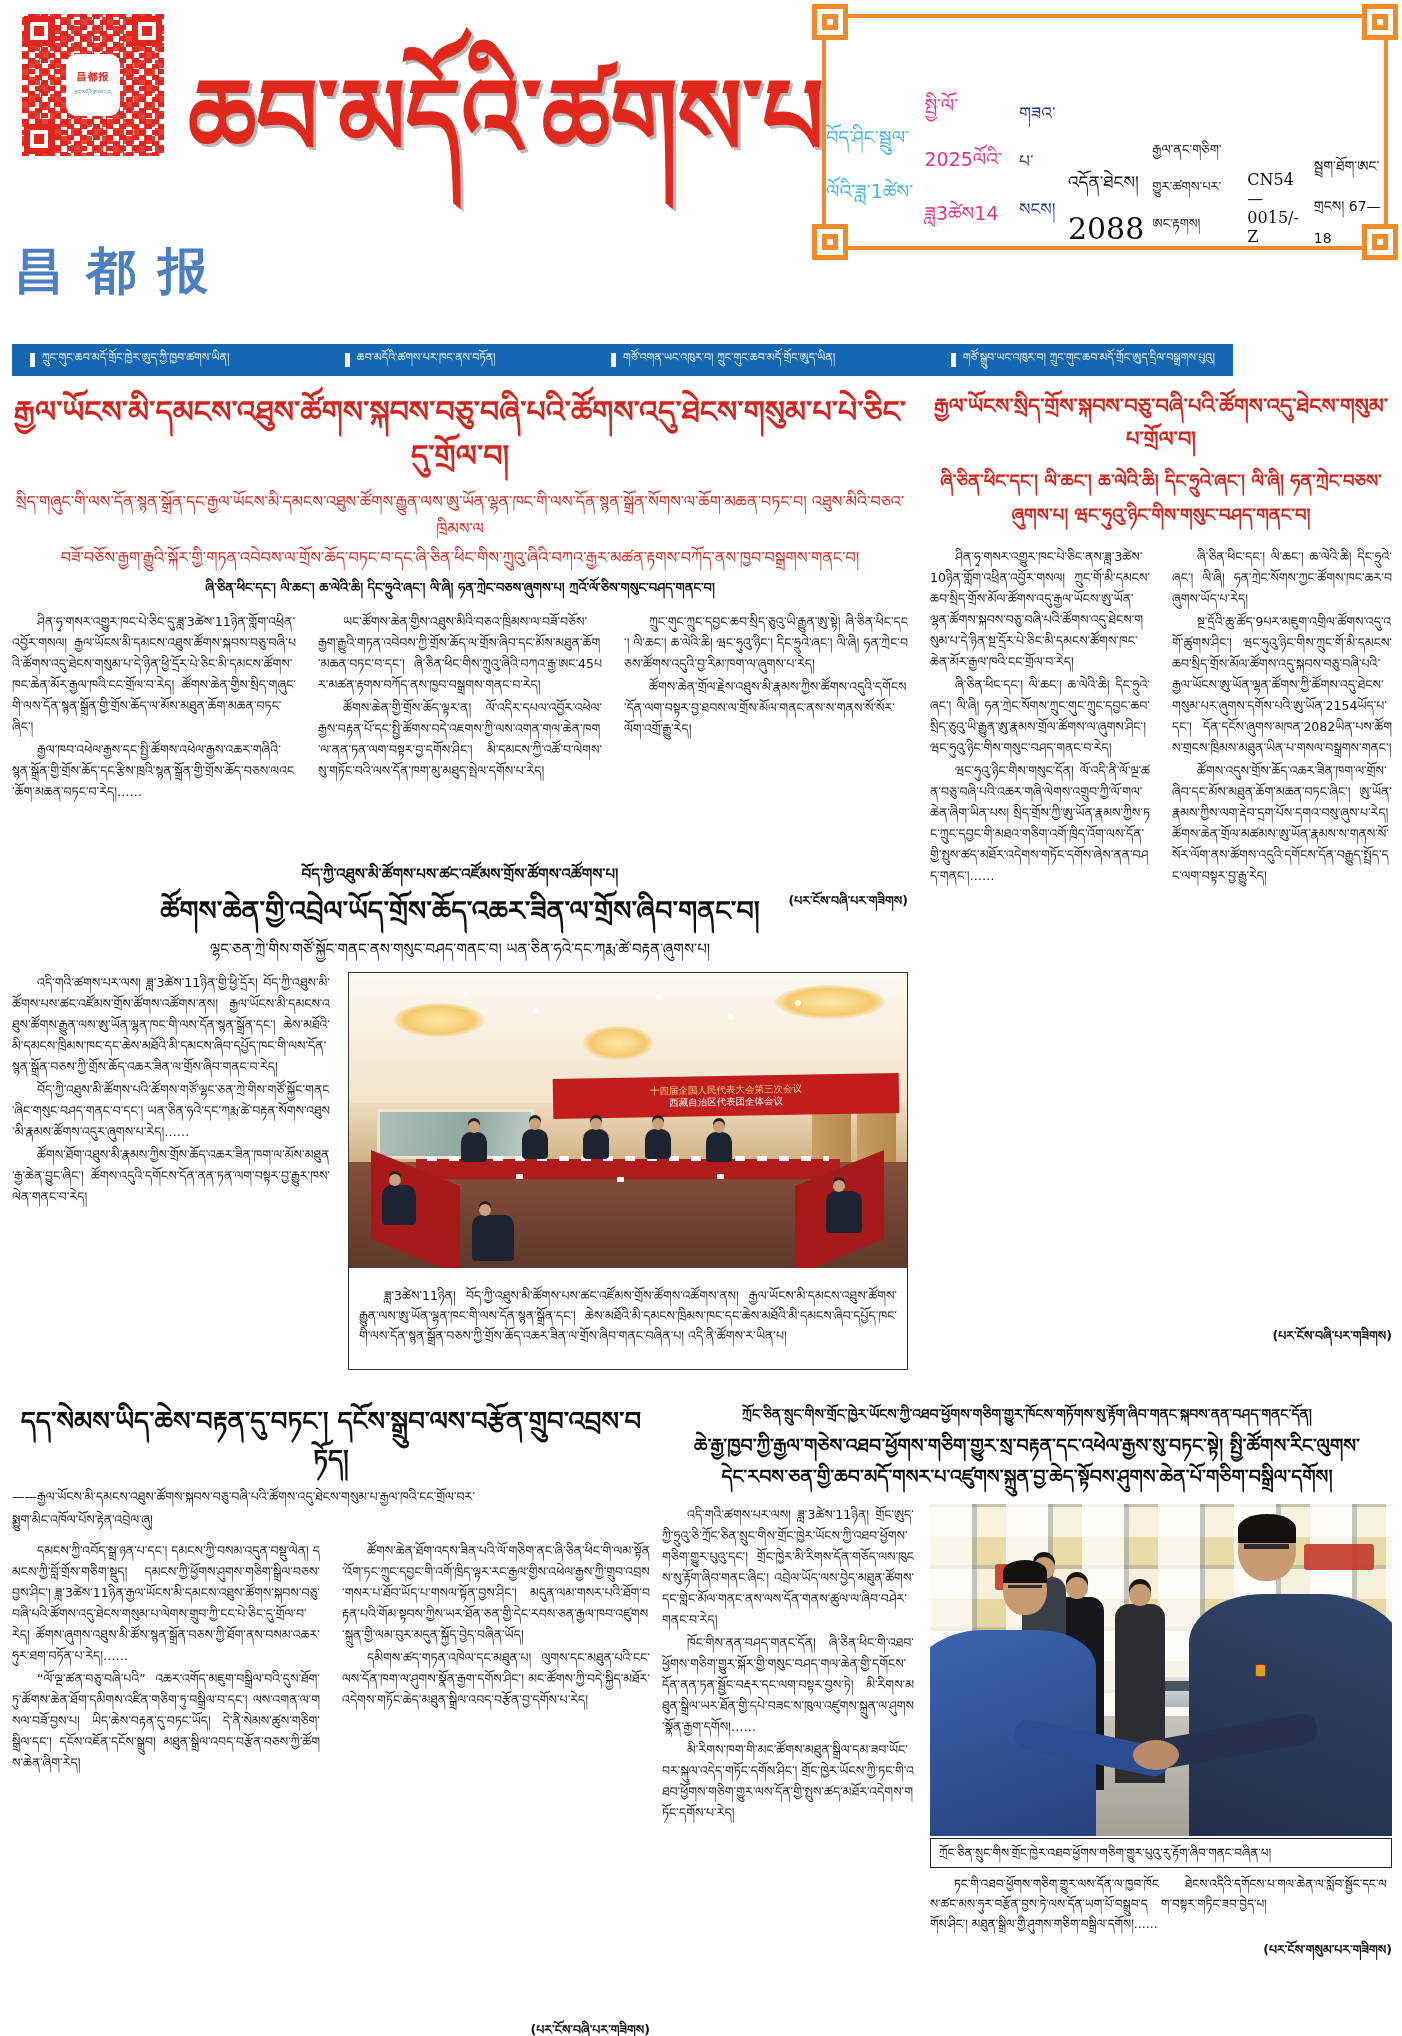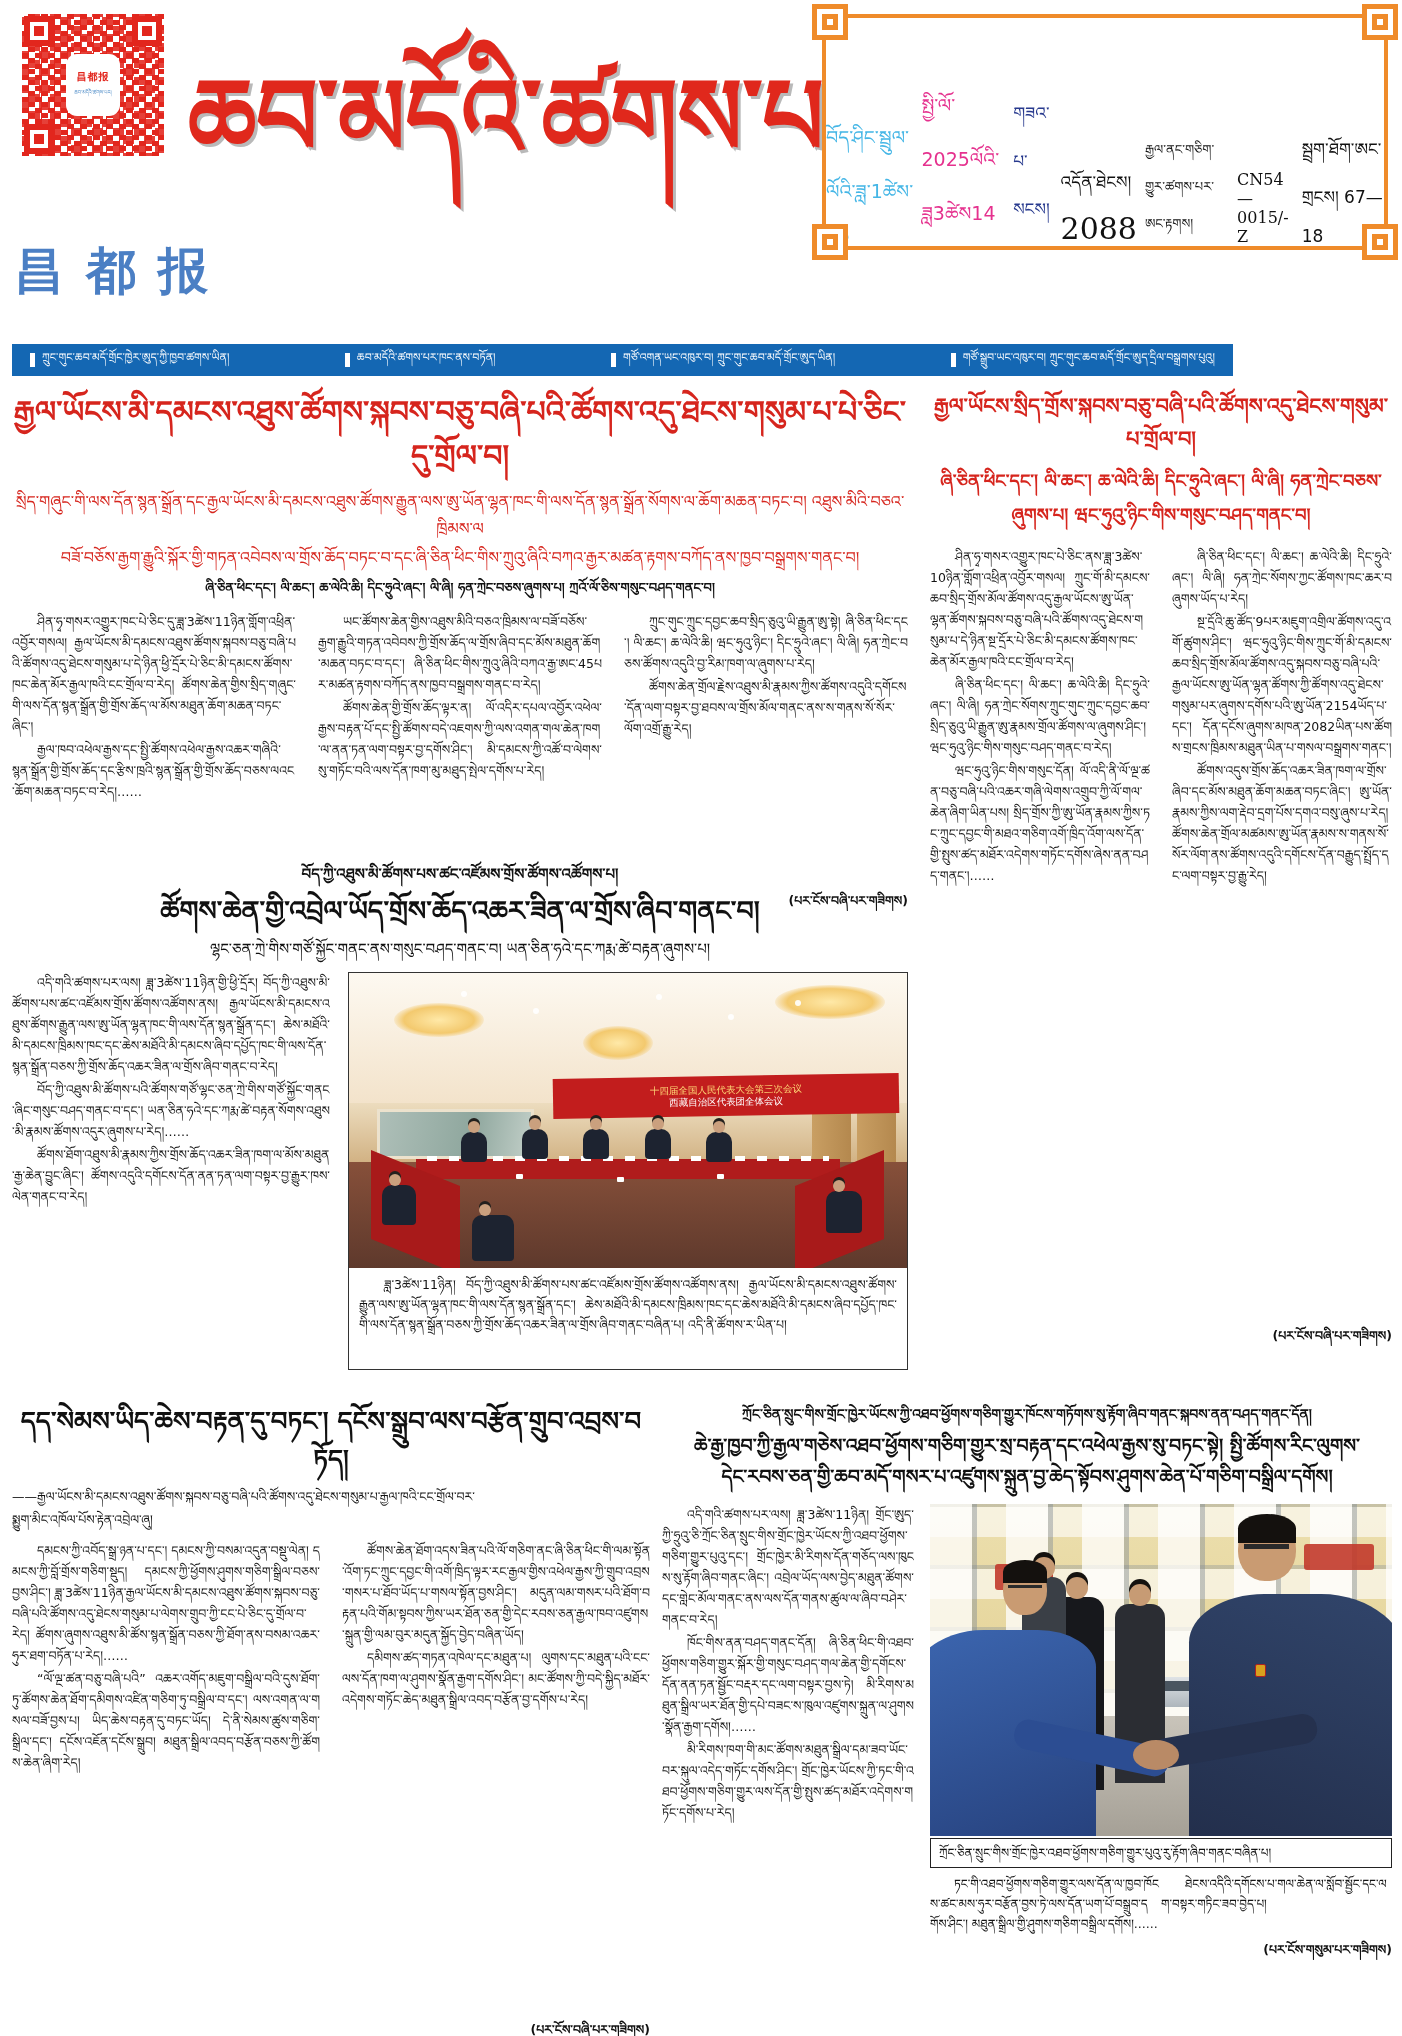--- a/index.html
+++ b/index.html
@@ -32,21 +32,21 @@
   .knot::after{content:"";position:absolute;inset:5px;border:5px solid #ef8b2a;}
   .k-tl{left:-14px;top:-14px;} .k-tr{right:-14px;top:-14px;}
   .k-bl{left:-14px;bottom:-14px;} .k-br{right:-14px;bottom:-14px;}
   .ib-l1{color:#45b6e6;font-size:19px;}
   .ib-l2{color:#e5318e;font-size:19px;}
   .ib-l3{color:#283a8e;font-size:17px;margin-bottom:8px;}
   .ib-l4{color:#111;font-size:17px;}
   .ib-l4 b{font-size:30px;font-family:"DejaVu Serif","Liberation Serif",serif;font-weight:normal;}
   .ib-l5{color:#111;font-size:13px;}
   .ib-l6{color:#111;font-size:16px;font-family:"DejaVu Serif","Liberation Serif",serif;}
-  .ib-l7{color:#111;font-size:17px;}
+  .ib-l7{color:#111;font-size:14px;}
 
   
   .navbar{left:12px;top:344px;width:1221px;height:32px;background:#1467b3;display:flex;align-items:center;
       justify-content:space-between;padding:0 18px;box-sizing:border-box;}
   .nav-item{display:flex;align-items:center;gap:7px;color:#fff;font-size:11px;white-space:nowrap;overflow:hidden;}
   .nav-item .bar{width:5px;height:14px;background:#fff;flex:none;}
 
   
   .hl-red{color:#d6251d;font-weight:bold;text-align:center;word-break:break-all;}
   .deck-red{color:#d6251d;text-align:center;word-break:break-all;}
@@ -73,21 +73,21 @@
 
   
   .a-md{left:12px;top:862px;width:896px;height:532px;}
   .a-md .kick{font-size:15px;line-height:24px;}
   .a-md .h1{font-size:27px;line-height:42px;margin-top:4px;}
   .a-md .sub{font-size:15px;line-height:26px;margin-top:4px;font-weight:normal;}
   .a-md .body{display:flex;gap:18px;margin-top:10px;height:398px;}
   .a-md .textcol{width:318px;flex:none;}
 
   .photo-box{flex:1;border:1px solid #333;box-sizing:border-box;background:#fff;display:flex;flex-direction:column;}
-  .caption{padding:7px 10px;font-size:12.5px;line-height:20px;text-align:justify;word-break:break-all;
+  .caption{padding:18px 10px;font-size:12.5px;line-height:20px;text-align:justify;word-break:break-all;
            text-indent:2em;overflow:hidden;}
 
   
   .conf{position:relative;width:100%;height:295px;overflow:hidden;flex:none;background:#e8d6bd;}
   .conf-ceiling{position:absolute;left:0;top:0;width:100%;height:44%;
       background:linear-gradient(#fdf9f1,#f3e3cb);}
   .lamp{position:absolute;width:90px;height:34px;border-radius:50%;
       background:radial-gradient(ellipse at center,#ffe9a8 0%,#f3c96e 55%,rgba(243,201,110,0) 75%);}
   .dot{position:absolute;width:6px;height:6px;border-radius:50%;background:#fff;opacity:.9;}
   .conf-wall{position:absolute;left:0;top:44%;width:100%;height:22%;

